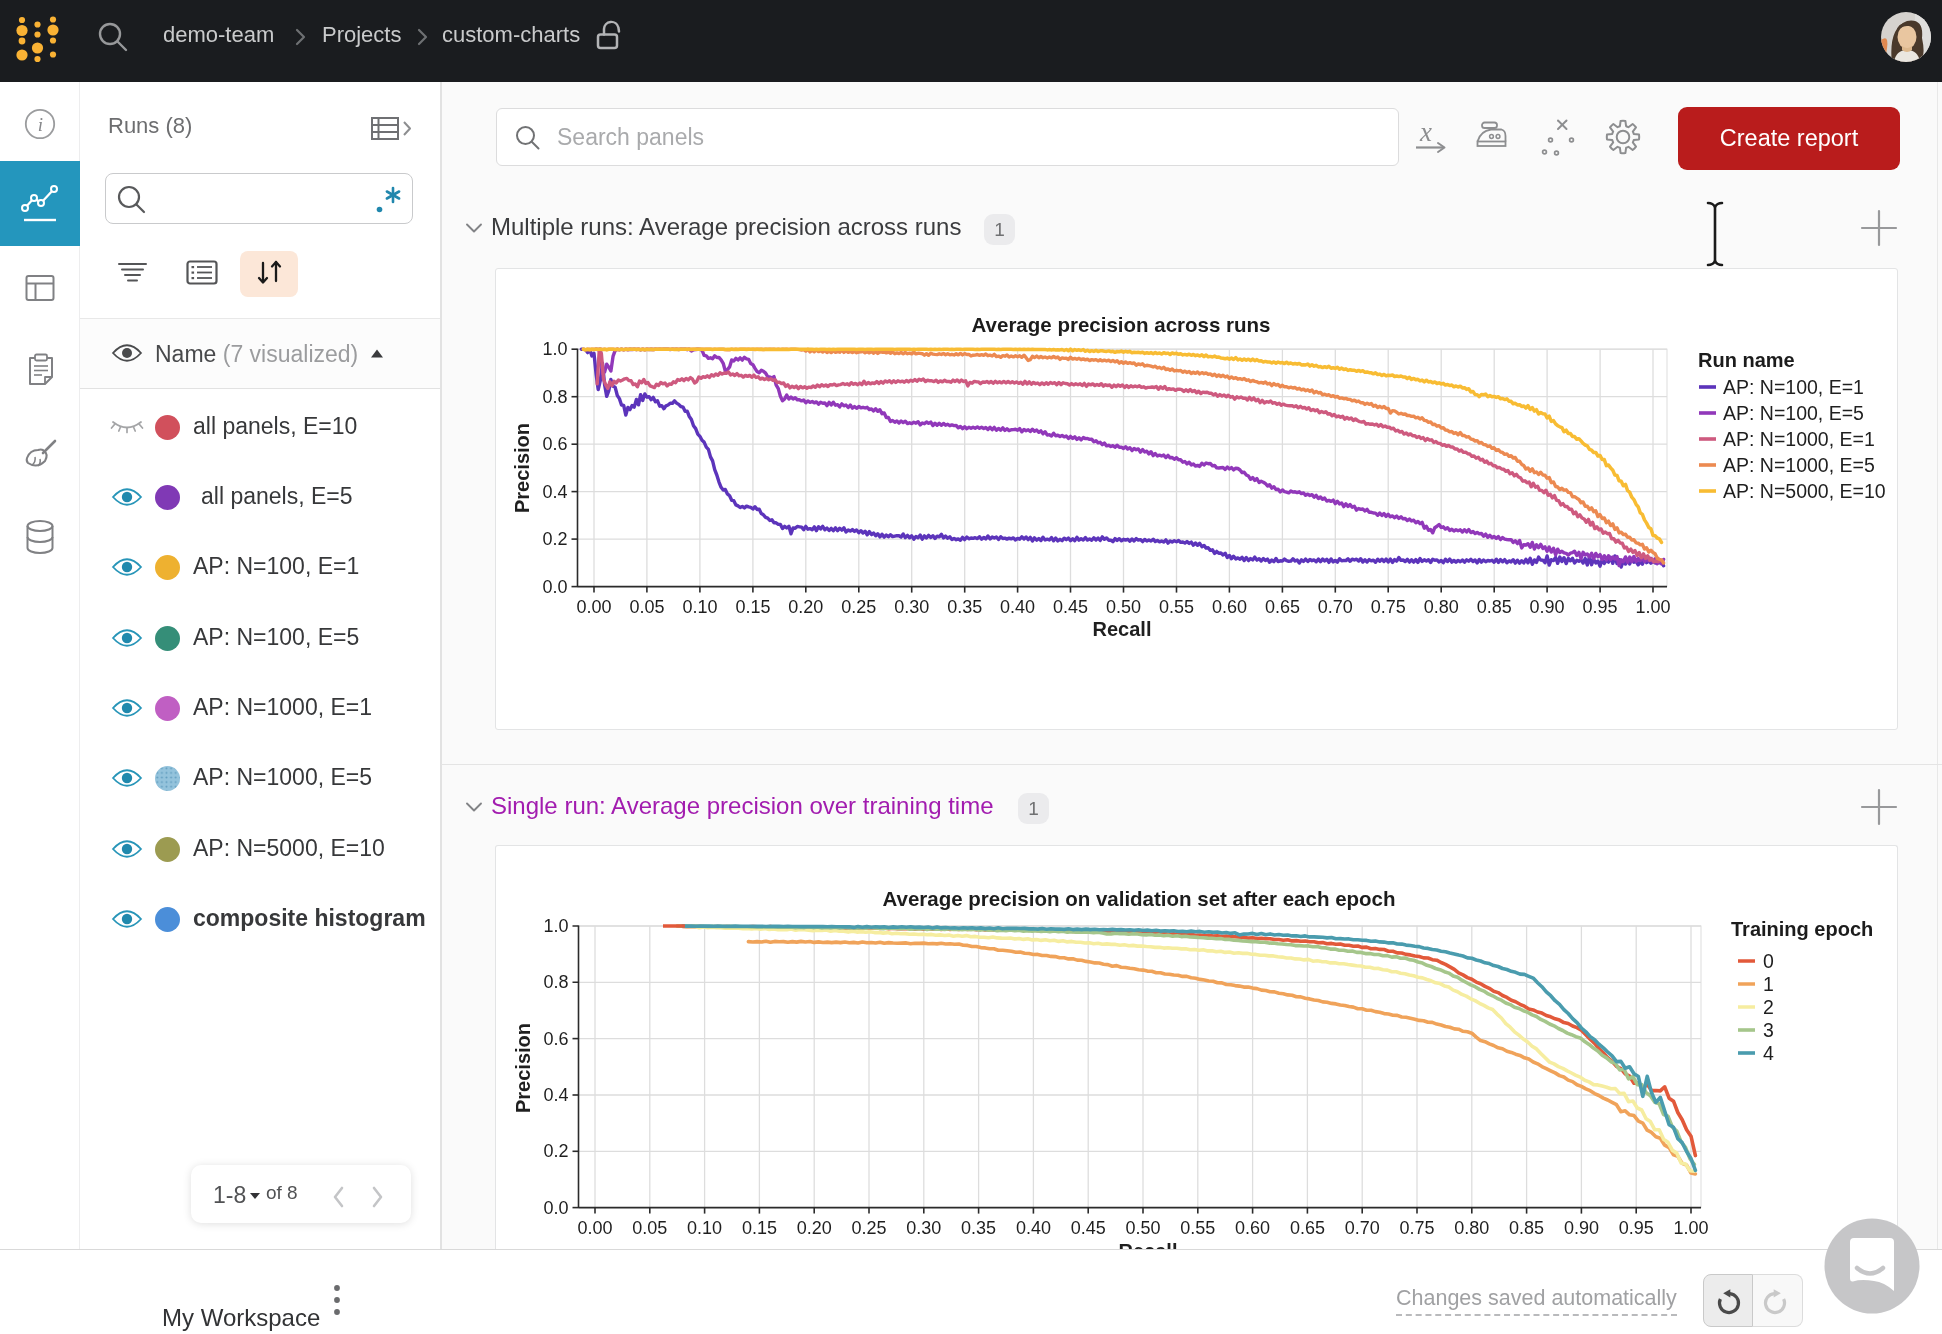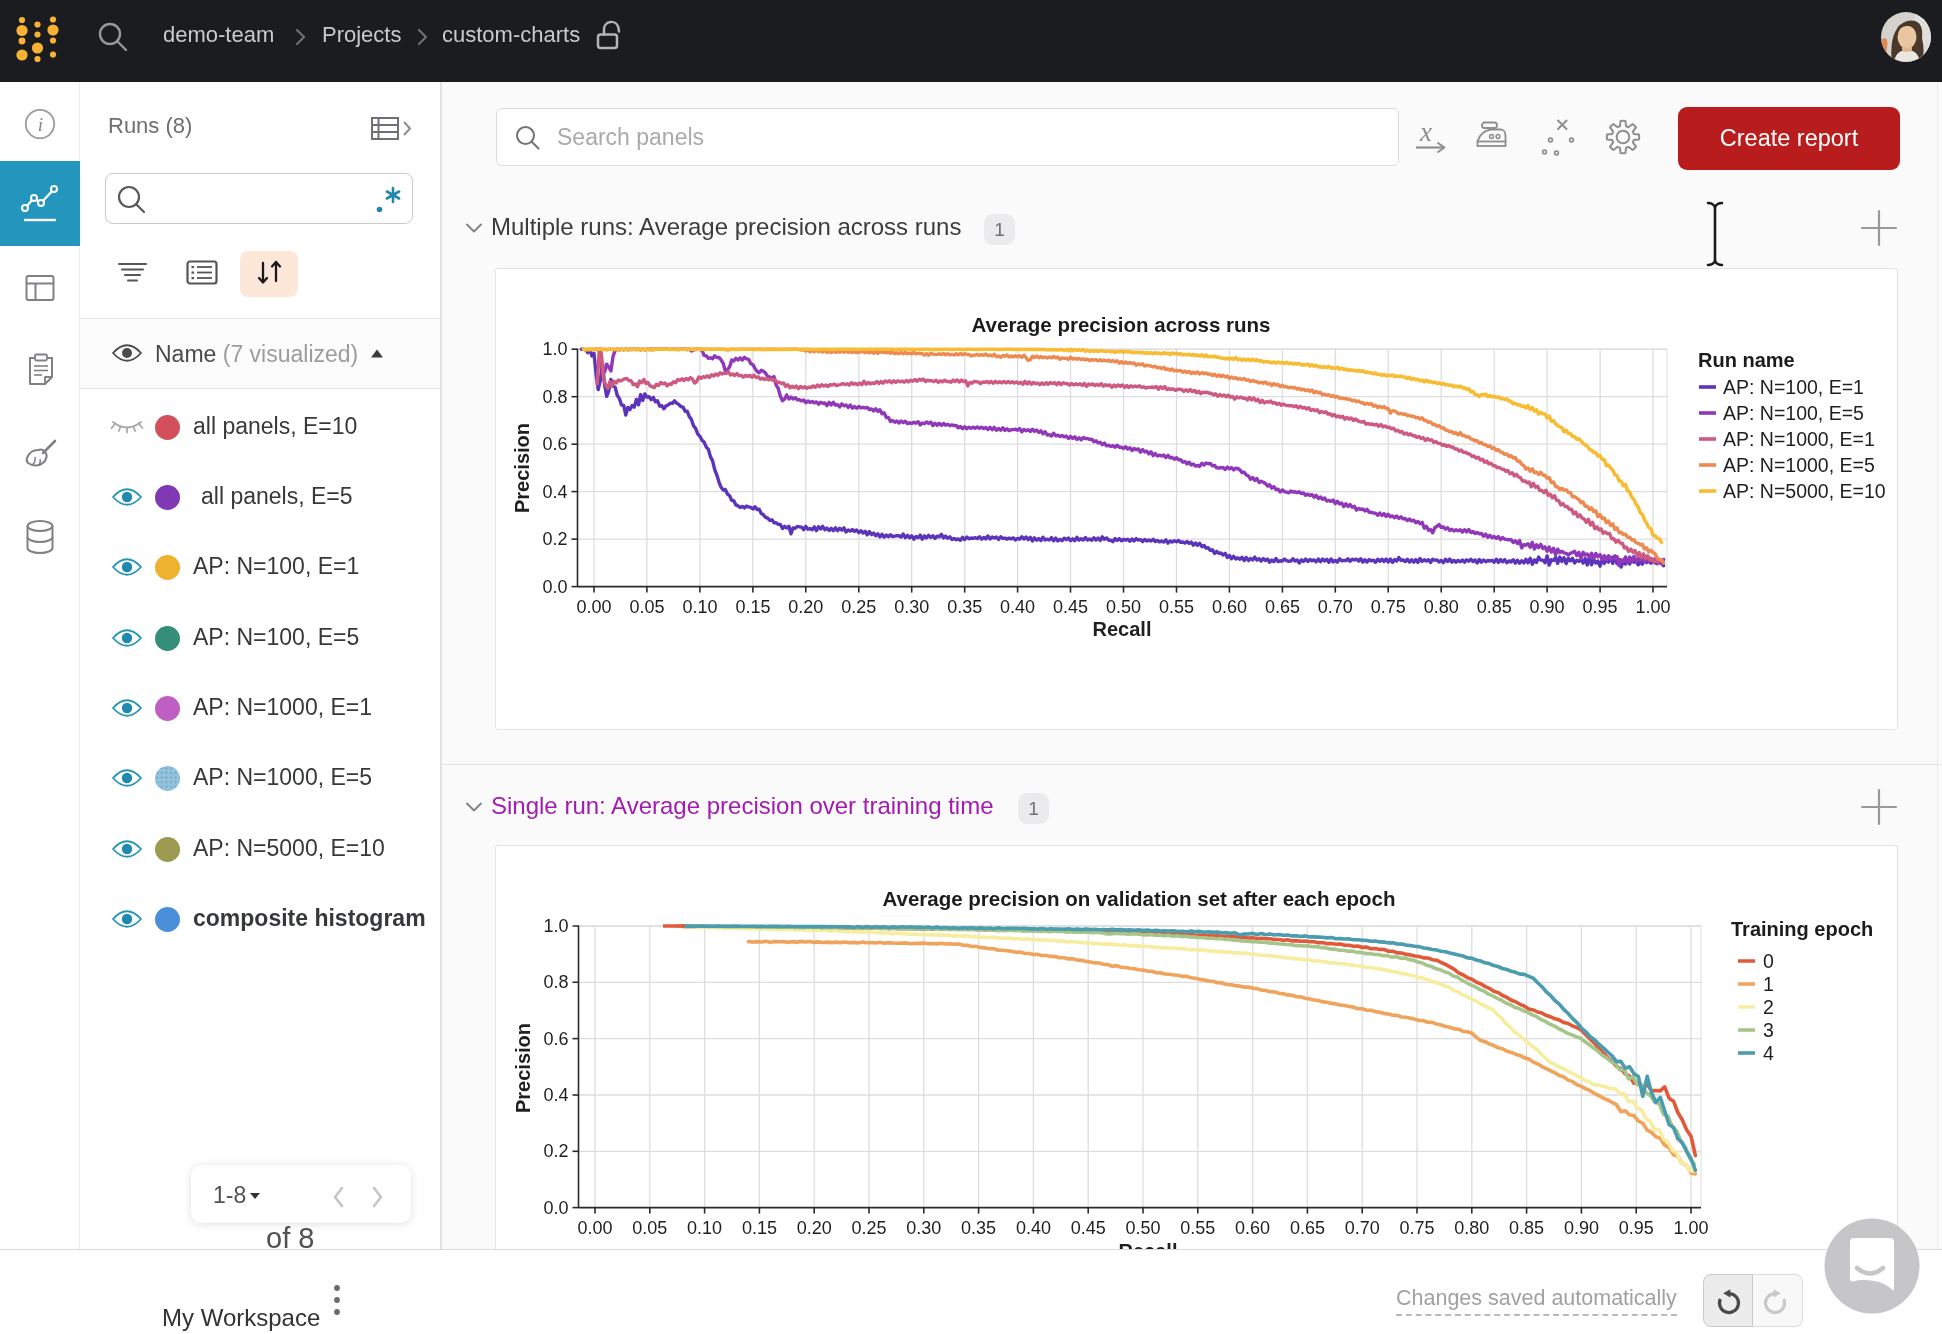--- a/index.html
+++ b/index.html
@@ -217,21 +217,21 @@
 <path d="M3,11 Q17,-4.5 31,11 Q17,26.5 3,11 Z" fill="none" stroke="#2795b8" stroke-width="1.8"></path>
 <circle cx="17" cy="11" r="5.2" fill="#2089ad"></circle>
   </svg>
 <div class="abs" style="left:154.5px;top:906.5px;width:25px;height:25px;border-radius:50%;background:#4b8ed9;"></div>
 <div class="abs" style="left:193px;top:905px;font-size:23px;color:#37383a;font-weight:bold;">composite histogram</div>
 <div class="abs" style="left:191px;top:1165px;width:220px;height:58px;background:#fff;border-radius:10px;box-shadow:0 1px 8px rgba(0,0,0,0.13);"></div>
 <div class="abs" style="left:213px;top:1182px;font-size:23px;color:#515254;">1-8</div>
 <svg class="abs" style="left:248px;top:1190px" width="14" height="12" viewBox="0 0 14 12">
     <polygon points="2,3 12,3 7,9" fill="#323335"></polygon>
   </svg>
-<div class="abs" style="left:266px;top:1182px;font-size:29px;color:#515254;margin-top:40px;">of 8</div>
+<div class="abs" style="left:266px;top:1182px;font-size:19px;color:#515254;">of 8</div>
 <svg class="abs" style="left:330px;top:1184px" width="18" height="26" viewBox="0 0 18 26">
     <polyline points="12,4 5,13 12,22" fill="none" stroke="#c4c5c7" stroke-width="2.6" stroke-linecap="round" stroke-linejoin="round"></polyline>
   </svg>
 <svg class="abs" style="left:368px;top:1184px" width="18" height="26" viewBox="0 0 18 26">
     <polyline points="6,4 13,13 6,22" fill="none" stroke="#c4c5c7" stroke-width="2.6" stroke-linecap="round" stroke-linejoin="round"></polyline>
   </svg>
 <div class="abs" style="left:496px;top:108px;width:903px;height:58px;background:#fff;border:1px solid #dcdcdd;border-radius:6px;"></div>
 <svg class="abs" style="left:514px;top:124px" width="28" height="28" viewBox="0 0 28 28" xmlns="http://www.w3.org/2000/svg">
 <circle cx="11.5" cy="11.5" r="8.5" fill="none" stroke="#717274" stroke-width="2"></circle>
 <line x1="18" y1="18" x2="24.5" y2="24.5" stroke="#717274" stroke-width="2" stroke-linecap="round"></line>

